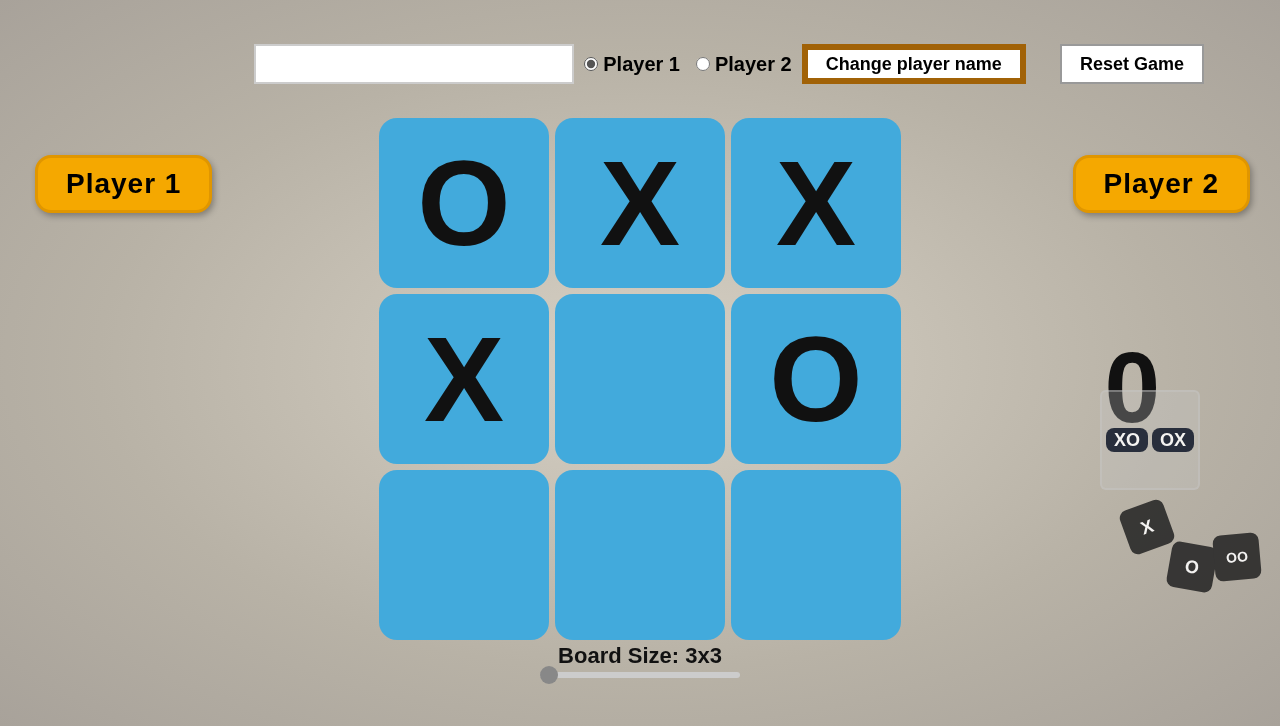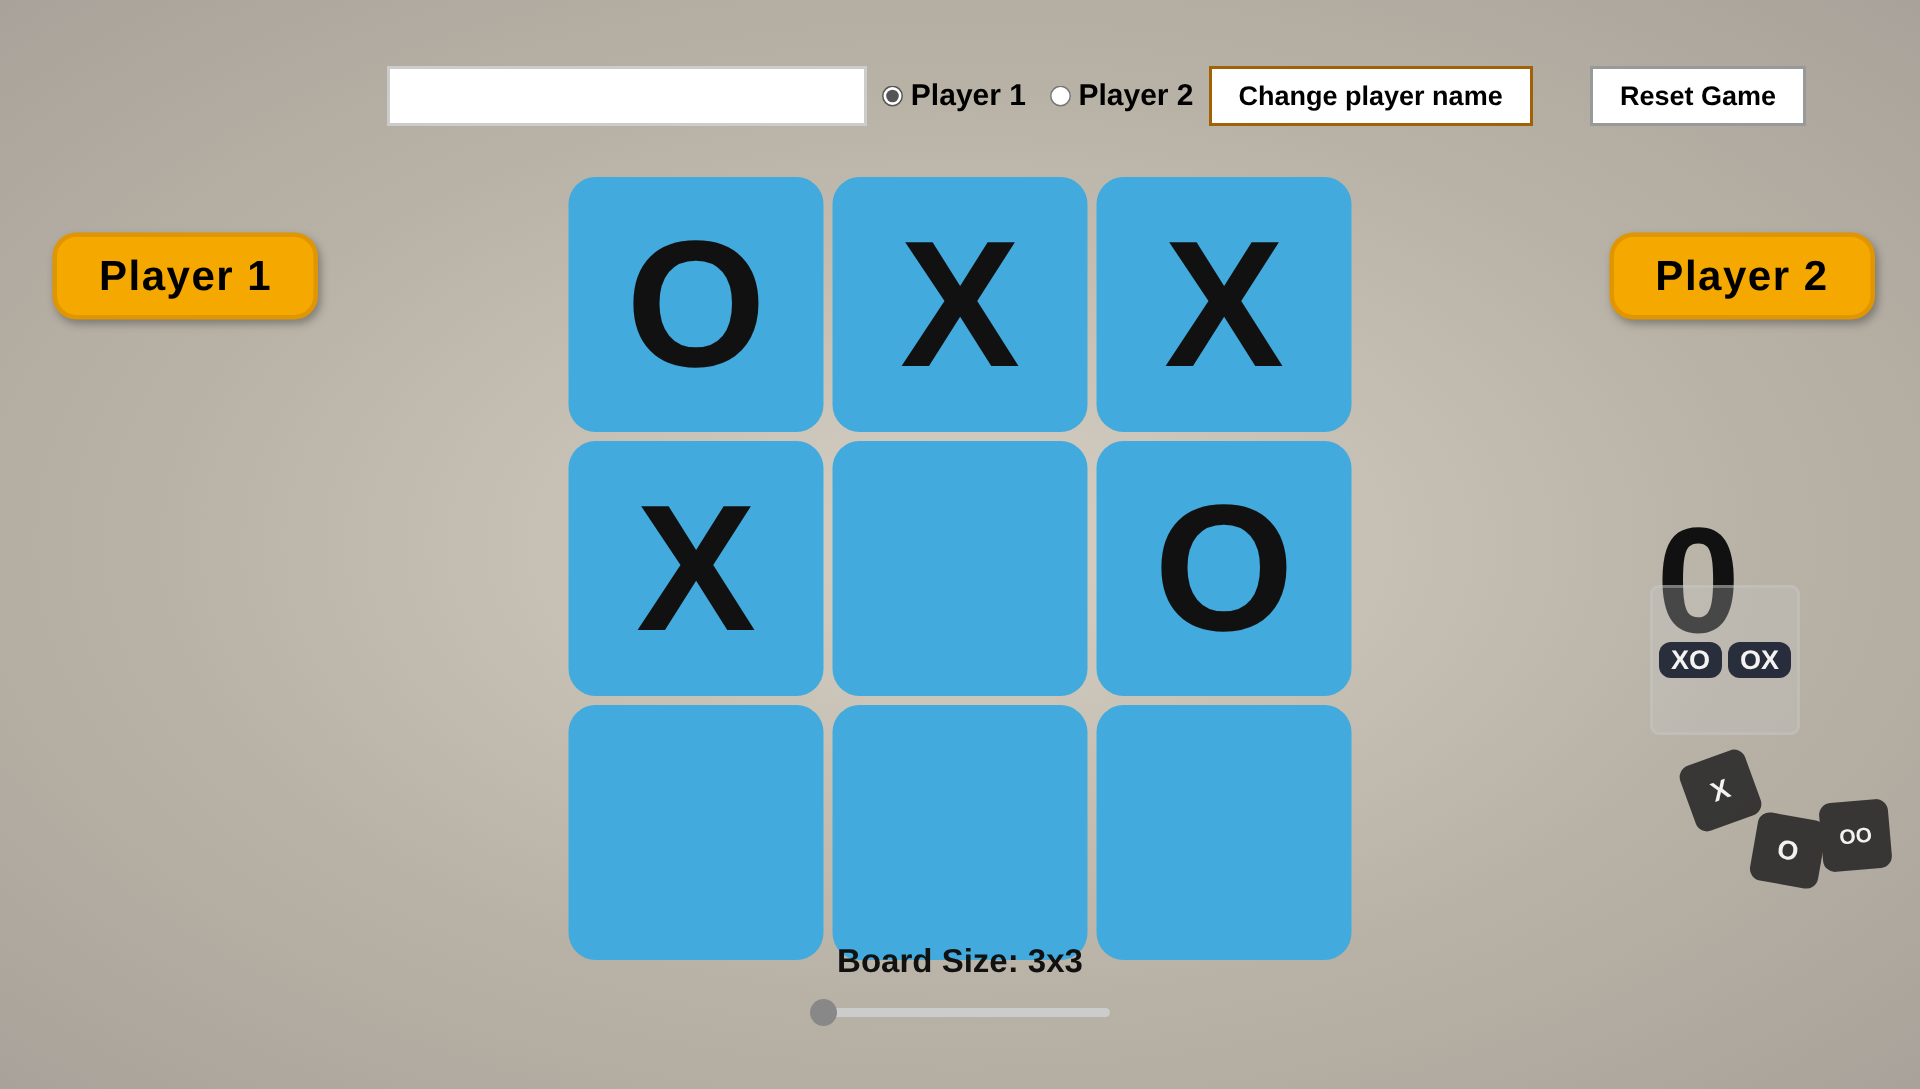--- a/index.html
+++ b/index.html
@@ -54,21 +54,21 @@
     .radio-label input[type="radio"] {
       width: 14px;
       height: 14px;
       accent-color: #555;
     }
 
     .change-name-btn {
       height: 40px;
       padding: 0 18px;
       background: white;
-      border: 2px solid #a16207;
+      border: 6px solid #a16207;
       font-size: 18px;
       font-weight: 900;
       font-family: 'Arial Black', sans-serif;
       cursor: pointer;
       white-space: nowrap;
     }
 
     .reset-btn {
       position: absolute;
       right: 76px;
@@ -139,21 +139,21 @@
 
     
     .board-size-container {
       position: absolute;
       bottom: 48px;
       left: 50%;
       transform: translateX(-50%);
       display: flex;
       flex-direction: column;
       align-items: center;
-      gap: 18px;
+      gap: 3px;
     }
 
     .board-size-label {
       font-size: 22px;
       font-weight: 900;
       font-family: 'Arial Black', sans-serif;
       color: #111;
     }
 
     .size-slider {

